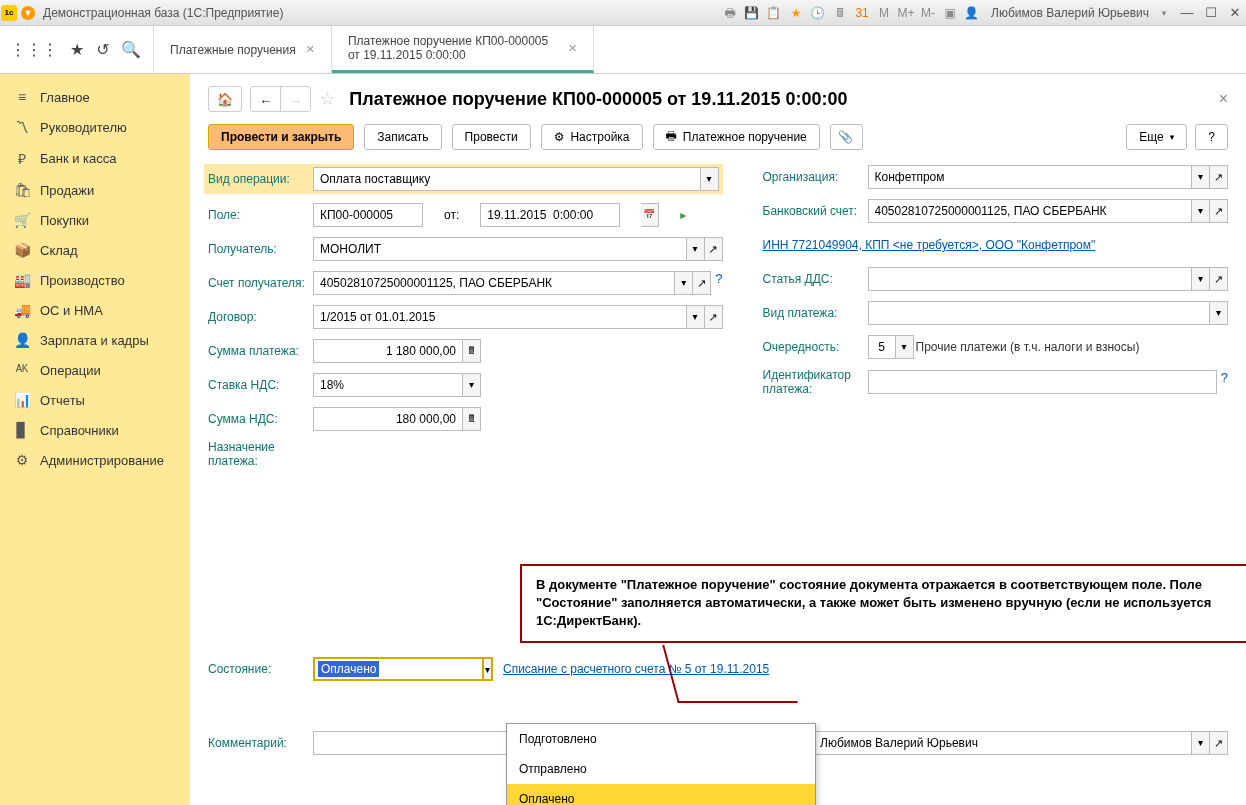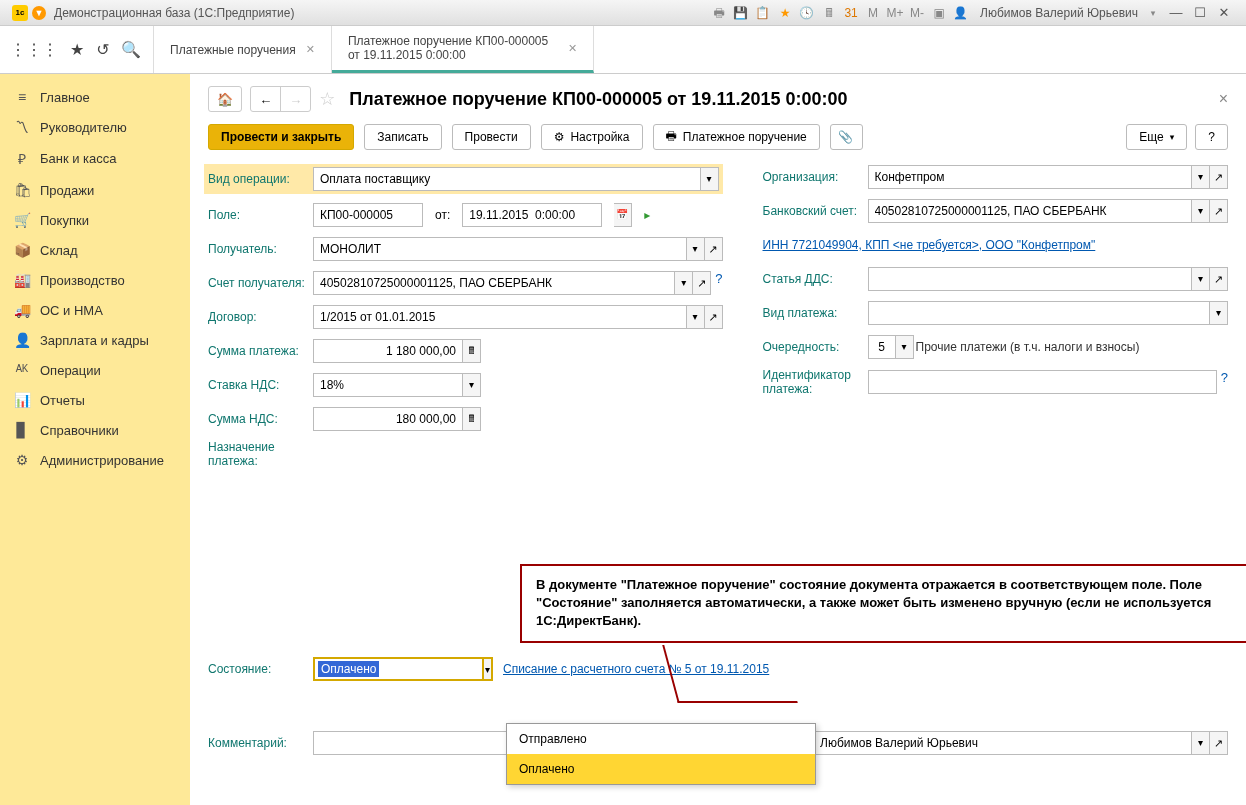--- a/index.html
+++ b/index.html
@@ -1,19 +1,19 @@
 <!DOCTYPE html>
 <html><head>
 <meta charset="utf-8">
 <style>
 * { box-sizing: border-box; margin: 0; padding: 0; font-family: Arial, sans-serif; }
 body { background: #e8e8e8; font-size: 12px; overflow: hidden; }
 
 
-.titlebar { height: 26px; background: linear-gradient(#f5f5f5, #e0e0e0); display: flex; align-items: center; padding: 0 12px; border-bottom: 1px solid #ccc; }
+.titlebar { height: 26px; background: linear-gradient(#f5f5f5, #e0e0e0); display: flex; align-items: center; padding: 0 1px; border-bottom: 1px solid #ccc; }
 .titlebar .logo { width: 16px; height: 16px; background: #fc0; border-radius: 3px; margin-right: 4px; font-size: 8px; text-align: center; line-height: 16px; font-weight: bold; }
 .titlebar .dropdown-arrow { width: 14px; height: 14px; background: #f90; border-radius: 7px; color: #fff; font-size: 9px; line-height: 14px; text-align: center; margin-right: 8px; }
 .titlebar .title-text { color: #555; font-size: 12px; }
 .titlebar .right-icons { margin-left: auto; display: flex; gap: 4px; align-items: center; }
 .titlebar .tb-icon { width: 18px; height: 18px; font-size: 12px; text-align: center; line-height: 18px; color: #888; cursor: pointer; }
 .titlebar .user { color: #555; font-size: 12px; padding: 0 2px 0 6px; }
 .titlebar .win-btn { width: 20px; height: 18px; text-align: center; line-height: 18px; cursor: pointer; font-size: 13px; color: #555; }
 
 
 .toolbar-row { height: 48px; background: #fff; display: flex; border-bottom: 1px solid #ccc; }
@@ -38,21 +38,21 @@
 .nav-btn.group { padding: 0; }
 .nav-btn.group span { padding: 0 8px; border-right: 1px solid #ccc; height: 100%; display: flex; align-items: center; }
 .nav-btn.group span:last-child { border-right: none; }
 .doc-title { font-size: 18px; font-weight: bold; margin-left: 6px; }
 .star-icon { font-size: 18px; color: #ccc; cursor: pointer; }
 .close-doc { margin-left: auto; font-size: 16px; color: #888; cursor: pointer; }
 
 
 .actions { display: flex; gap: 10px; align-items: center; margin-bottom: 14px; }
 .btn { border: 1px solid #bbb; background: #fff; height: 26px; padding: 0 12px; display: flex; align-items: center; cursor: pointer; border-radius: 3px; font-size: 12px; gap: 6px; }
-.btn.primary { background: #eab308; border-color: #d4a800; font-weight: bold; }
+.btn.primary { background: #fdba74; border-color: #d4a800; font-weight: bold; }
 .actions .right { margin-left: auto; display: flex; gap: 8px; }
 
 
 .form { display: flex; gap: 40px; }
 .col { flex: 1; }
 .field-row { display: flex; align-items: center; margin-bottom: 8px; min-height: 26px; }
 .field-row.hlband { background: #ffe9a8; padding: 3px 4px; margin-left:-4px; }
 .field-label { width: 105px; font-size: 12px; color: #0f766e; flex-shrink:0; }
 .col2 .field-label { width: 105px; }
 .field-input { flex: 1; display: flex; }
@@ -228,21 +228,21 @@
           <div class="field-row hlband">
             <div class="field-label">Вид операции:</div>
             <div class="field-input">
               <input class="text-input" value="Оплата поставщику" style="">
               <div class="dropdown-btn">▾</div>
             </div>
           </div>
 
           <div class="field-row">
             <div class="field-label">Поле:</div>
-            <div class="field-input" style="gap:12px;">
+            <div class="field-input" style="gap:21px;">
               <input class="text-input" style="max-width: 110px;" value="КП00-000005">
               <span style="align-self:center;">от:</span>
               <input class="text-input" style="max-width: 140px;" value="19.11.2015  0:00:00">
               <div class="dropdown-btn">📅</div>
               <span style="align-self:center;color:#393;">▸</span>
             </div>
           </div>
 
           <div class="field-row">
             <div class="field-label">Получатель:</div>
@@ -387,19 +387,20 @@
         </div>
       </div>
     </div>
 
     <div class="callout">
       <span>В документе "Платежное поручение" состояние документа отражается в соответствующем поле. Поле "Состояние" заполняется автоматически, а также может быть изменено вручную (если не используется 1С:ДиректБанк).</span>
     </div>
     <div class="callout-line"></div>
 
     <div class="dropdown-list">
+      <div class="opt"><span>Подготовлено</span></div>
       <div class="opt"><span>Отправлено</span></div>
       <div class="opt selected"><span>Оплачено</span></div>
 
     </div>
 
   </div>
 </div>
 
 </body></html>

